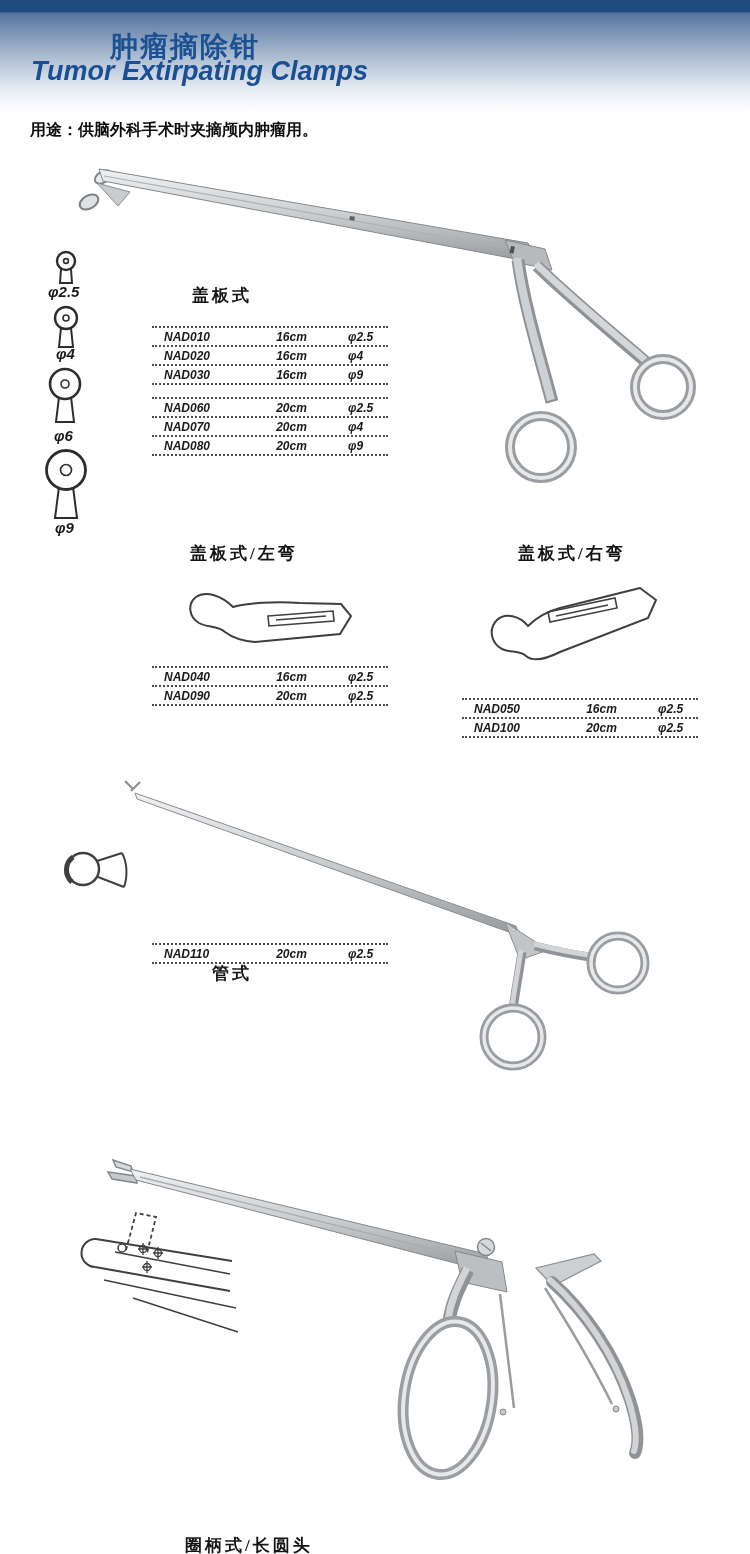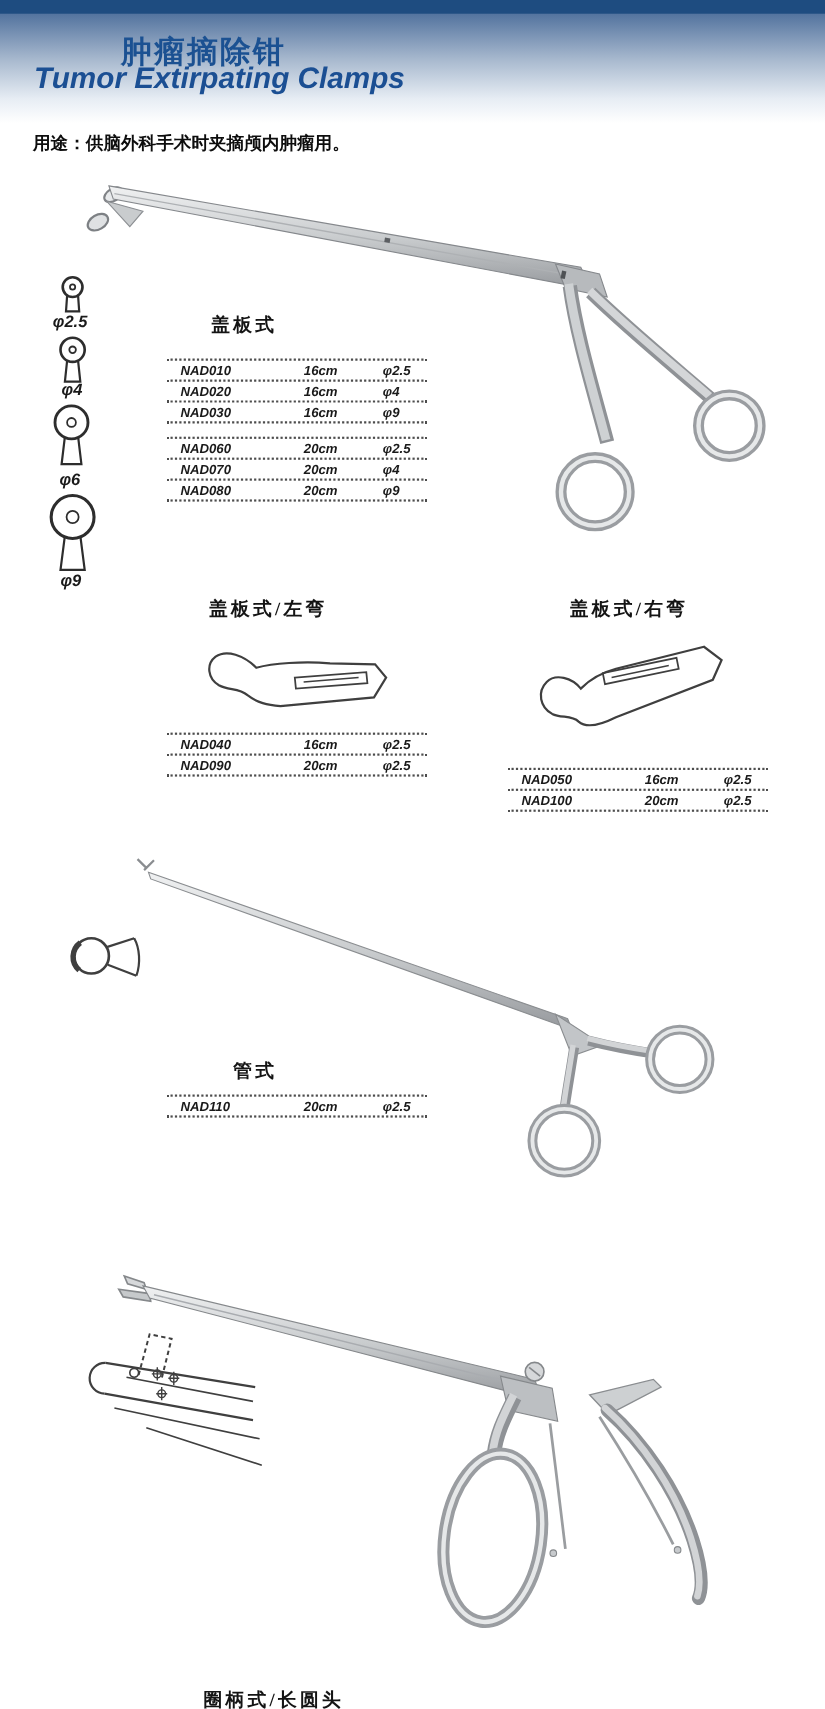--- a/index.html
+++ b/index.html
@@ -258,21 +258,21 @@
         <span class="c-dia">φ2.5</span>
       </div>
       <div class="trow">
         <span class="c-code">NAD100</span>
         <span class="c-len">20cm</span>
         <span class="c-dia">φ2.5</span>
       </div>
     </div>
   </div>
 
-  <div class="tbl" style="left:152px;top:995px;">
+  <div class="tbl" style="left:152px;top:943px;">
     <div class="tgroup">
       <div class="trow">
         <span class="c-code">NAD110</span>
         <span class="c-len">20cm</span>
         <span class="c-dia">φ2.5</span>
       </div>
     </div>
   </div>
 
 

